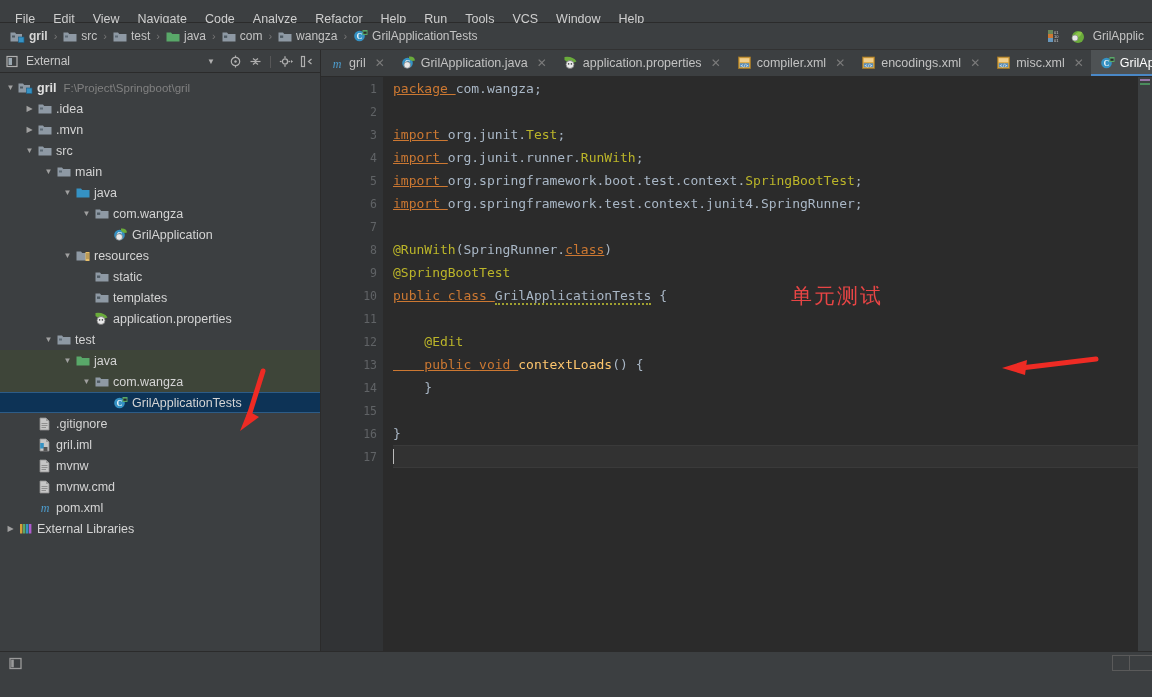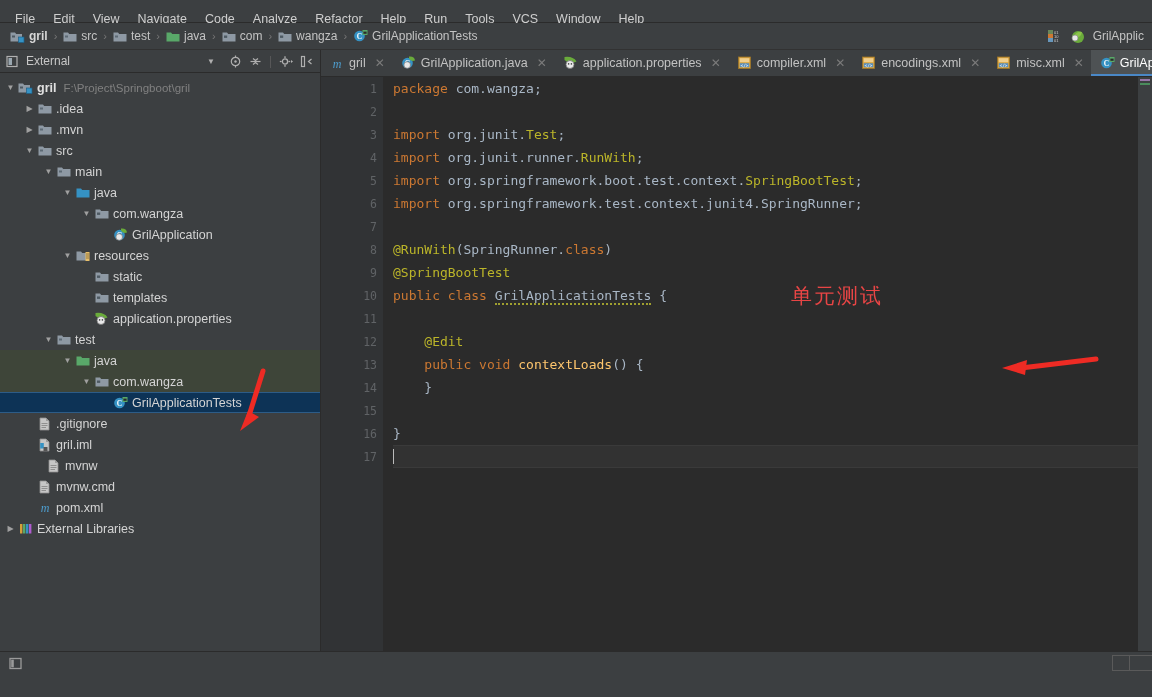--- a/index.html
+++ b/index.html
@@ -87,21 +87,21 @@
      display:flex;align-items:center;justify-content:center;line-height:1;background:#313335;}
   .foldline{position:absolute;right:-8px;top:50%;width:1px;height:16px;background:#6a6a6a;}
 
   .code{
     flex:1;position:relative;padding-left:10px;
     font-family:"DejaVu Sans Mono","Liberation Mono",monospace;font-size:13px;
     background:#2b2b2b;
   }
   .cline{height:23px;line-height:23px;white-space:pre;color:#a9b7c6;}
   .cline.cur{background:#323232;box-shadow:inset 0 1px 0 #3a3a3a, inset 0 -1px 0 #3a3a3a;}
-  .kw{color:#cc7832;}
+  .kw{color:#cc7832;text-decoration:underline;}
   .ann{color:#bbb529;}
   .cls{color:#a9b7c6;}
   .mth{color:#ffc66d;margin-top:12px;}
   .punct{color:#a9b7c6;}
   .warnu{border-bottom:2px dotted #a0a030;}
   .caret{display:inline-block;width:1px;height:15px;background:#bbbbbb;vertical-align:-3px;}
 
   .editor-scroll{width:14px;flex:none;background:#3c3f41;position:relative;}
   .es-mark{position:absolute;right:2px;width:10px;height:2px;}
 
@@ -487,21 +487,21 @@
             <span class="ico" style="display: flex; align-items: center;">
               <svg width="13" height="14" viewBox="0 0 13 14">
                 <path d="M2 1 L8 1 L11 4 L11 13 L2 13 Z" fill="#c6c6c6" stroke="#8f8f8f" stroke-width="0.8"></path>
                 <path d="M8 1 L8 4 L11 4" fill="#9d9d9d"></path>
                 <rect x="2.2" y="5" width="3.6" height="5.5" fill="#3592c4"></rect>
                 <rect x="5.5" y="9" width="4" height="4" fill="#555"></rect>
               </svg>
             </span>
             <span class="lbl">gril.iml</span>
           </div>
-          <div class="trow" style="padding-left: 32px; text-align: center;">
+          <div class="trow" style="padding-left: 23px; text-align: center;">
             <span class="arr"></span>
             <span class="ico" style="display: flex; align-items: center;">
               <svg width="13" height="14" viewBox="0 0 13 14">
                 <path d="M2 1 L8 1 L11 4 L11 13 L2 13 Z" fill="#c6c6c6" stroke="#8f8f8f" stroke-width="0.8"></path>
                 <path d="M8 1 L8 4 L11 4" fill="#9d9d9d"></path>
                 <g stroke="#777" stroke-width="0.7">
                   <line x1="3.5" y1="6.5" x2="9.5" y2="6.5"></line>
                   <line x1="3.5" y1="8.5" x2="9.5" y2="8.5"></line>
                   <line x1="3.5" y1="10.5" x2="8" y2="10.5"></line>
                 </g>

